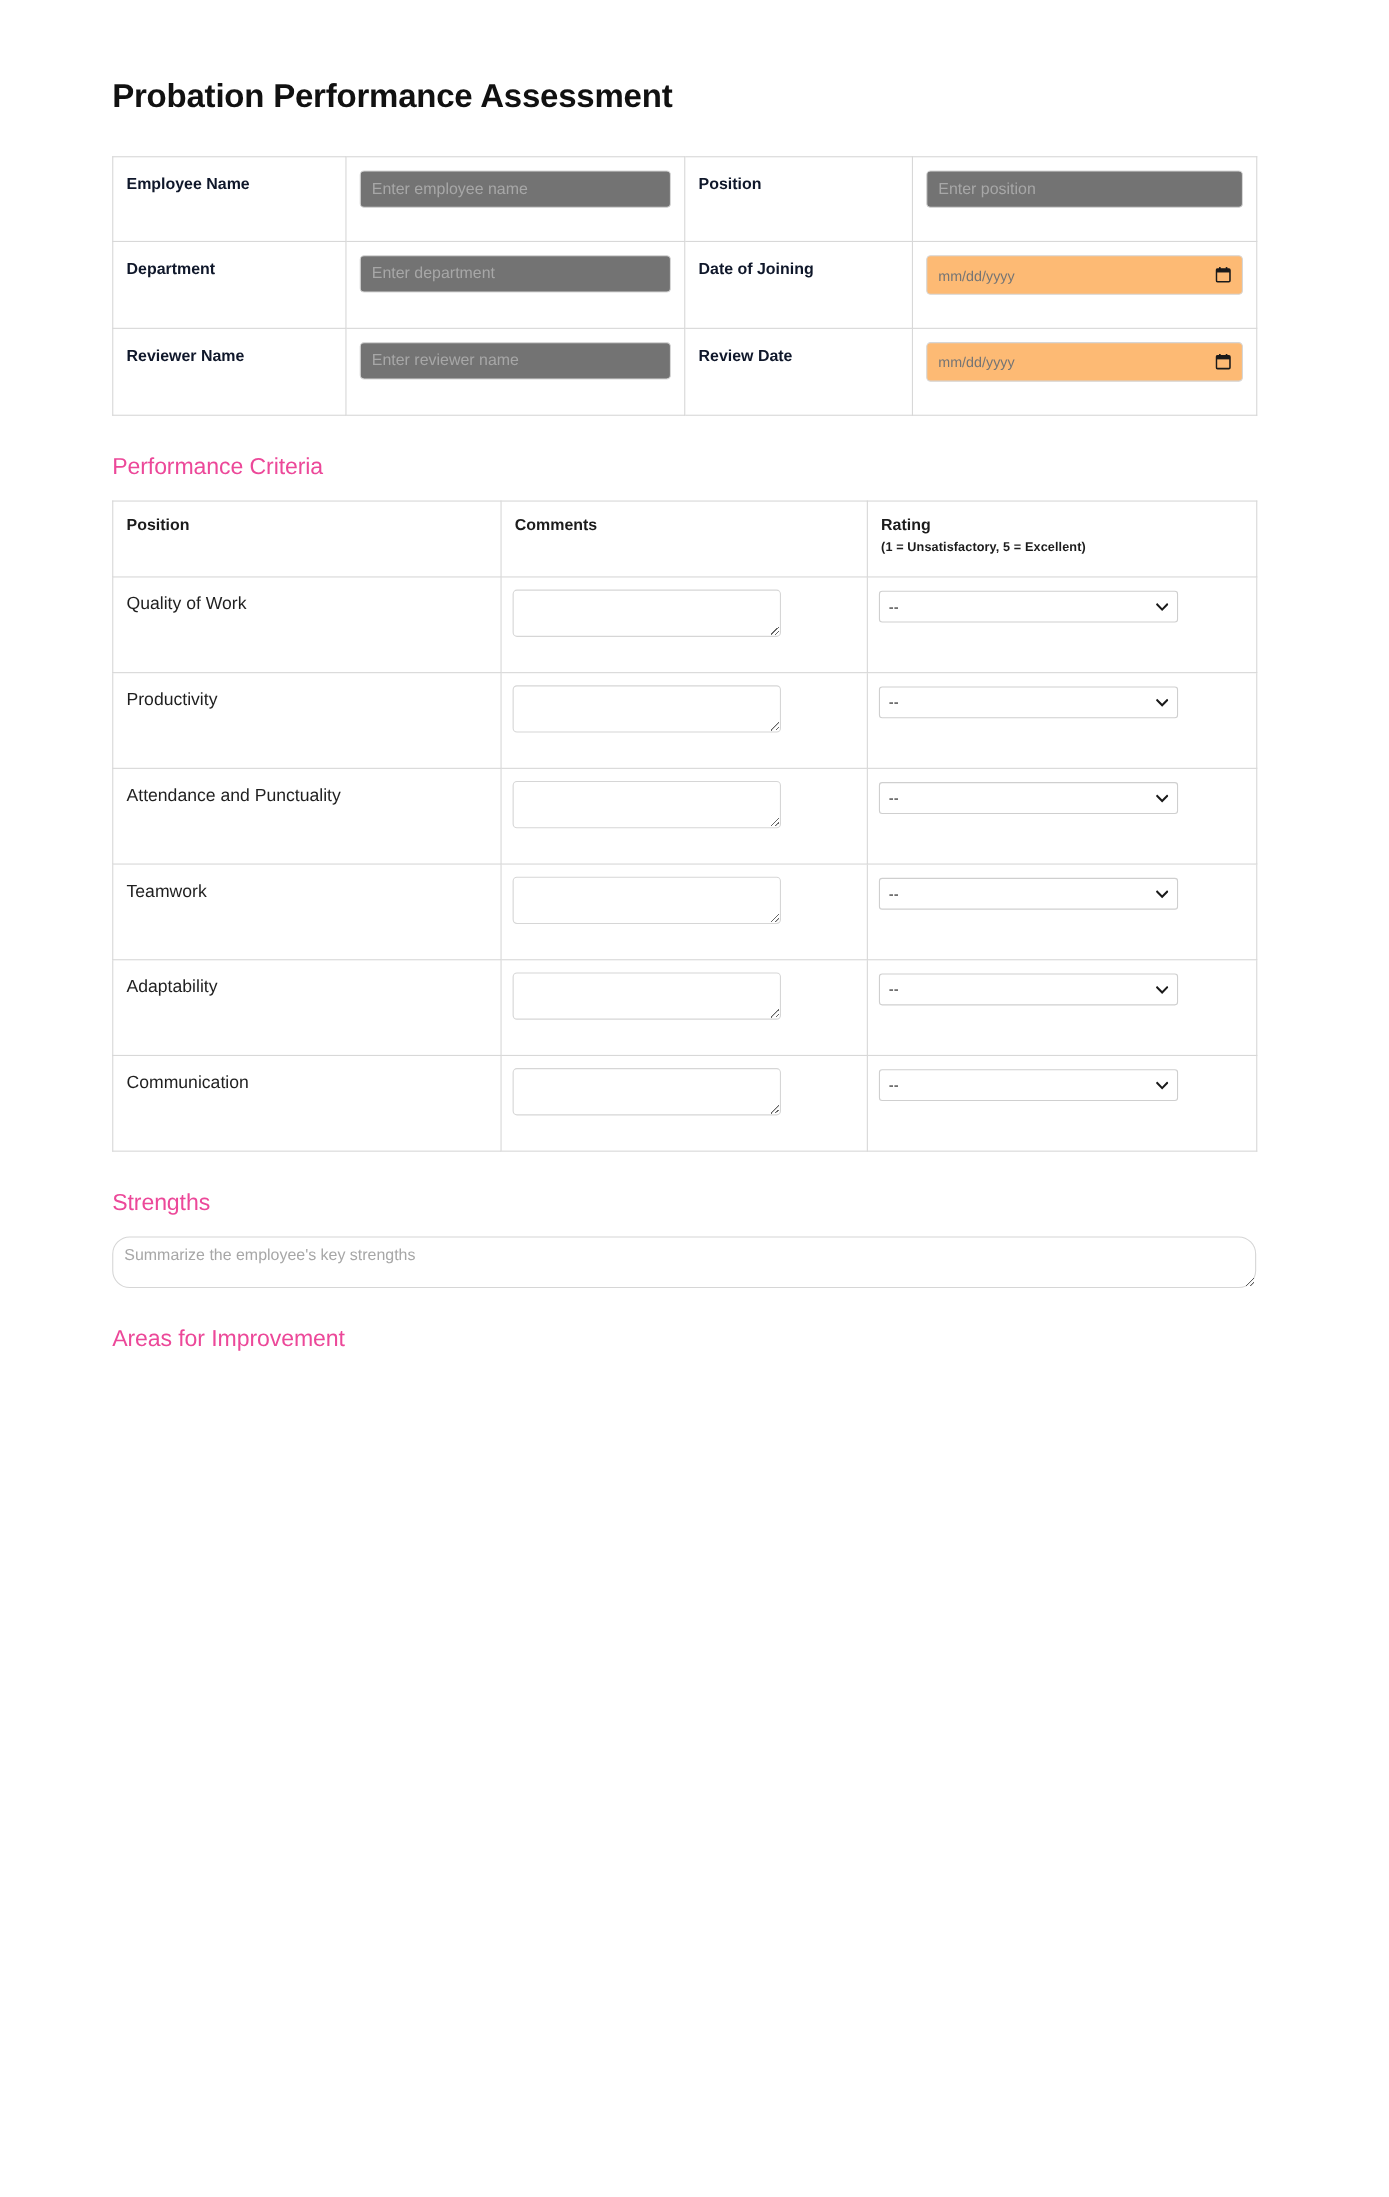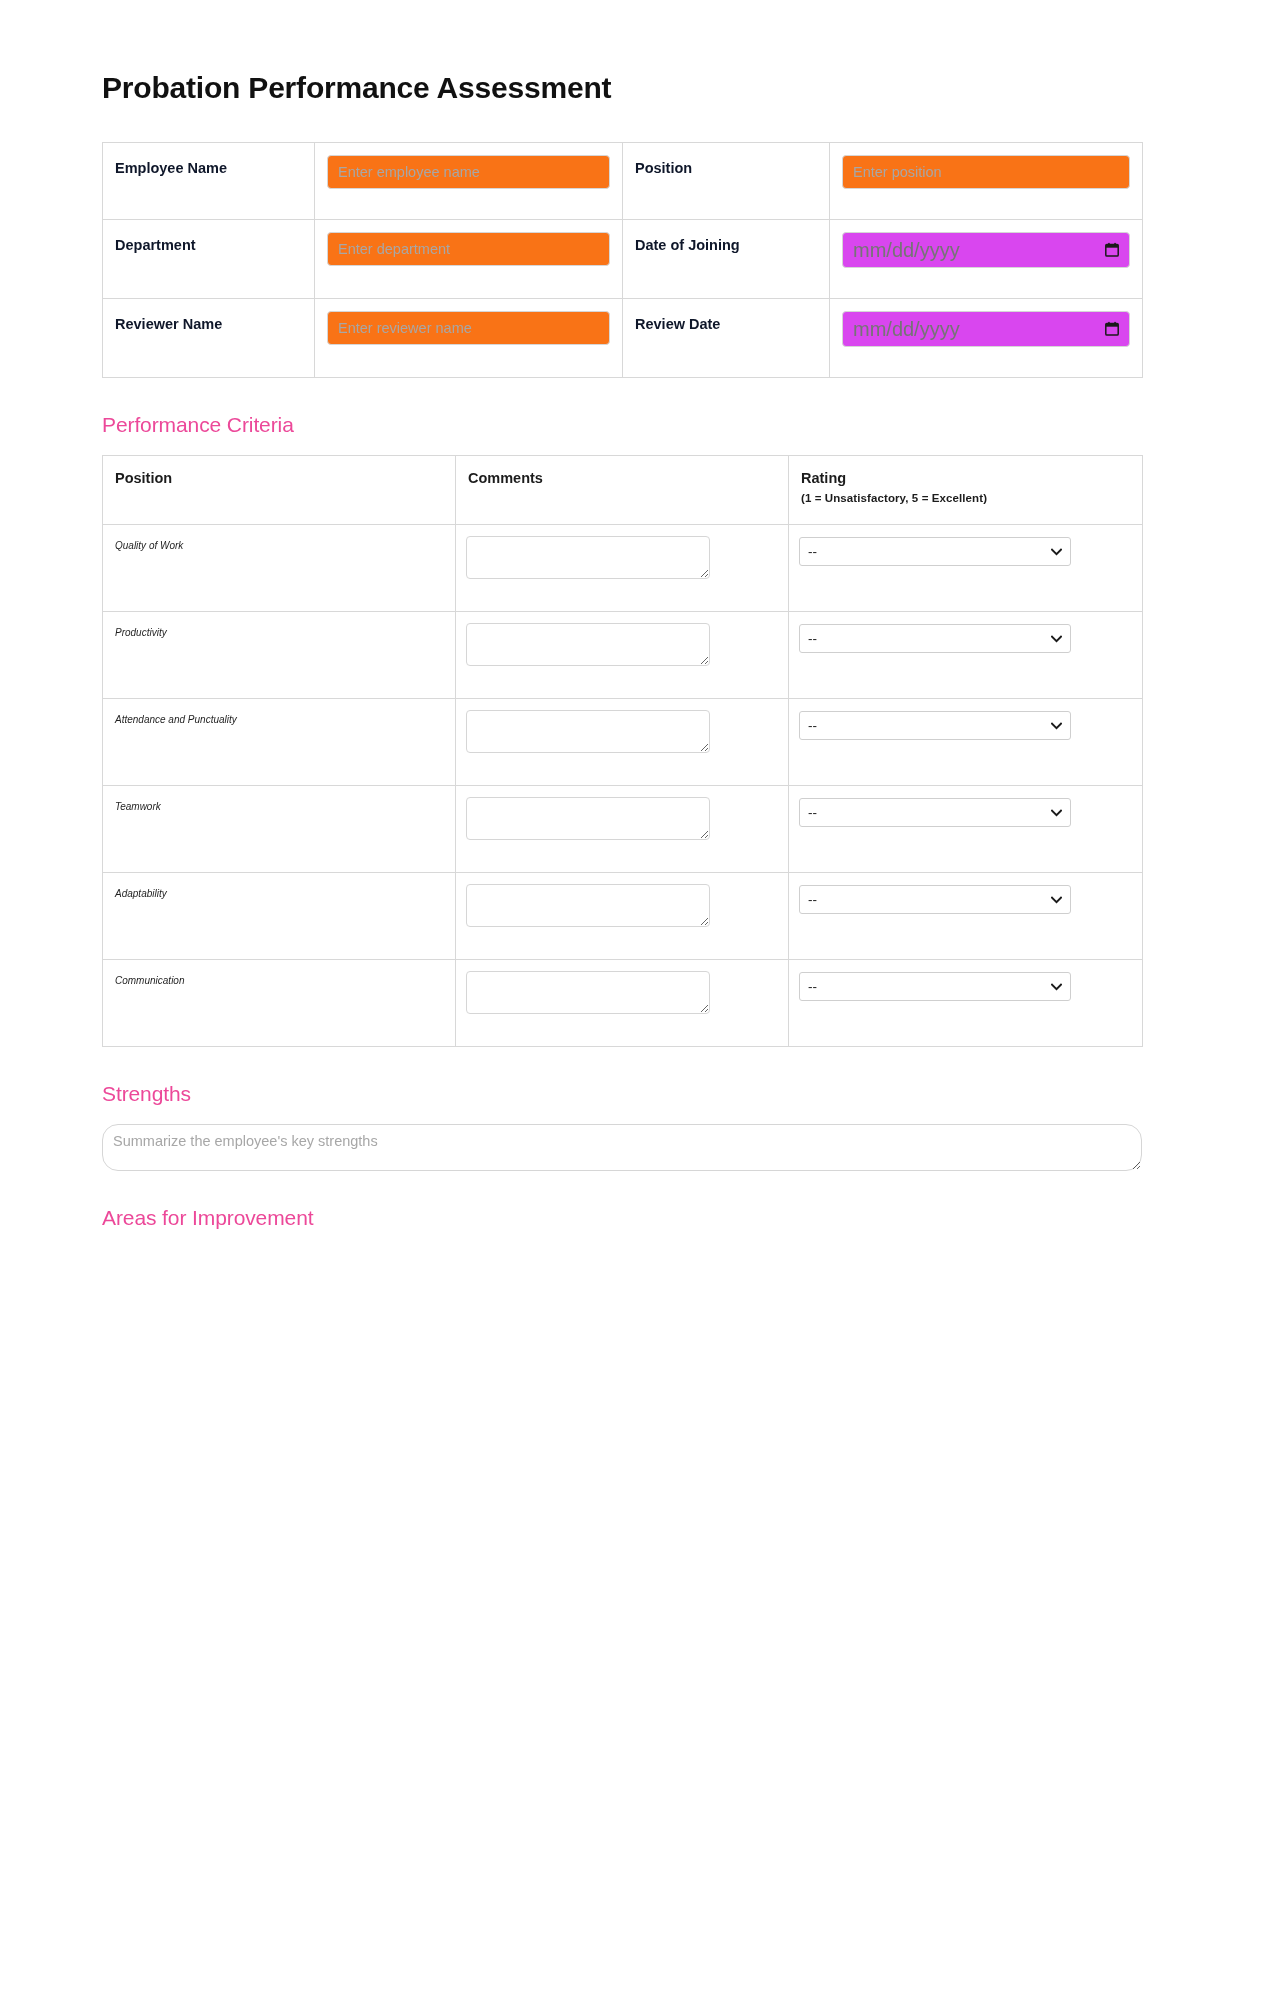--- a/index.html
+++ b/index.html
@@ -77,39 +77,39 @@
 
   input.text-field {
     width: 100%;
     height: 34px;
     border: 1px solid #d6d6d6;
     border-radius: 4px;
     padding: 4px 10px;
     font-family: "Liberation Sans", sans-serif;
     font-size: 14.5px;
     color: #1a1a1a;
-    background: #f97316;
+    background: #737373;
     outline: none;
   }
   input.text-field::placeholder { color: #a7a7a7; opacity: 1; }
 
   .date-wrap {
     position: relative;
     width: 100%;
   }
   input.date-field {
     width: 100%;
     height: 36px;
     border: 1px solid #d6d6d6;
     border-radius: 4px;
     padding: 4px 27px 4px 10px;
     font-family: "Liberation Sans", sans-serif;
-    font-size: 20px;
-    color: #1a1a1a;
-    background: #d946ef;
+    font-size: 13px;
+    color: #1a1a1a;
+    background: #fdba74;
     outline: none;
   }
   .cal-icon {
     position: absolute;
     right: 11px;
     top: 50%;
     transform: translateY(-50%);
     width: 14px;
     height: 15px;
     pointer-events: none;
@@ -130,27 +130,26 @@
   }
   .rating-sub {
     display: block;
     font-size: 11.5px;
     font-weight: 700;
     color: #1c1c1c;
     margin-top: 3px;
     letter-spacing: 0.1px;
   }
   .criteria-table tbody td.crit-name {
-    font-size: 10px;
+    font-size: 16px;
     font-weight: 400;
     color: #1f1f1f;
     padding-top: 14px;
     padding-bottom: 26px;
     line-height: 1.35;
-    font-style: italic;
   }
   .criteria-table tbody td.comment-cell {
     padding: 11px 12px 32px 10px;
   }
   .criteria-table tbody td.rating-cell {
     padding: 12px 12px 33px 10px;
   }
 
   textarea.comment-box {
     width: 244px;

